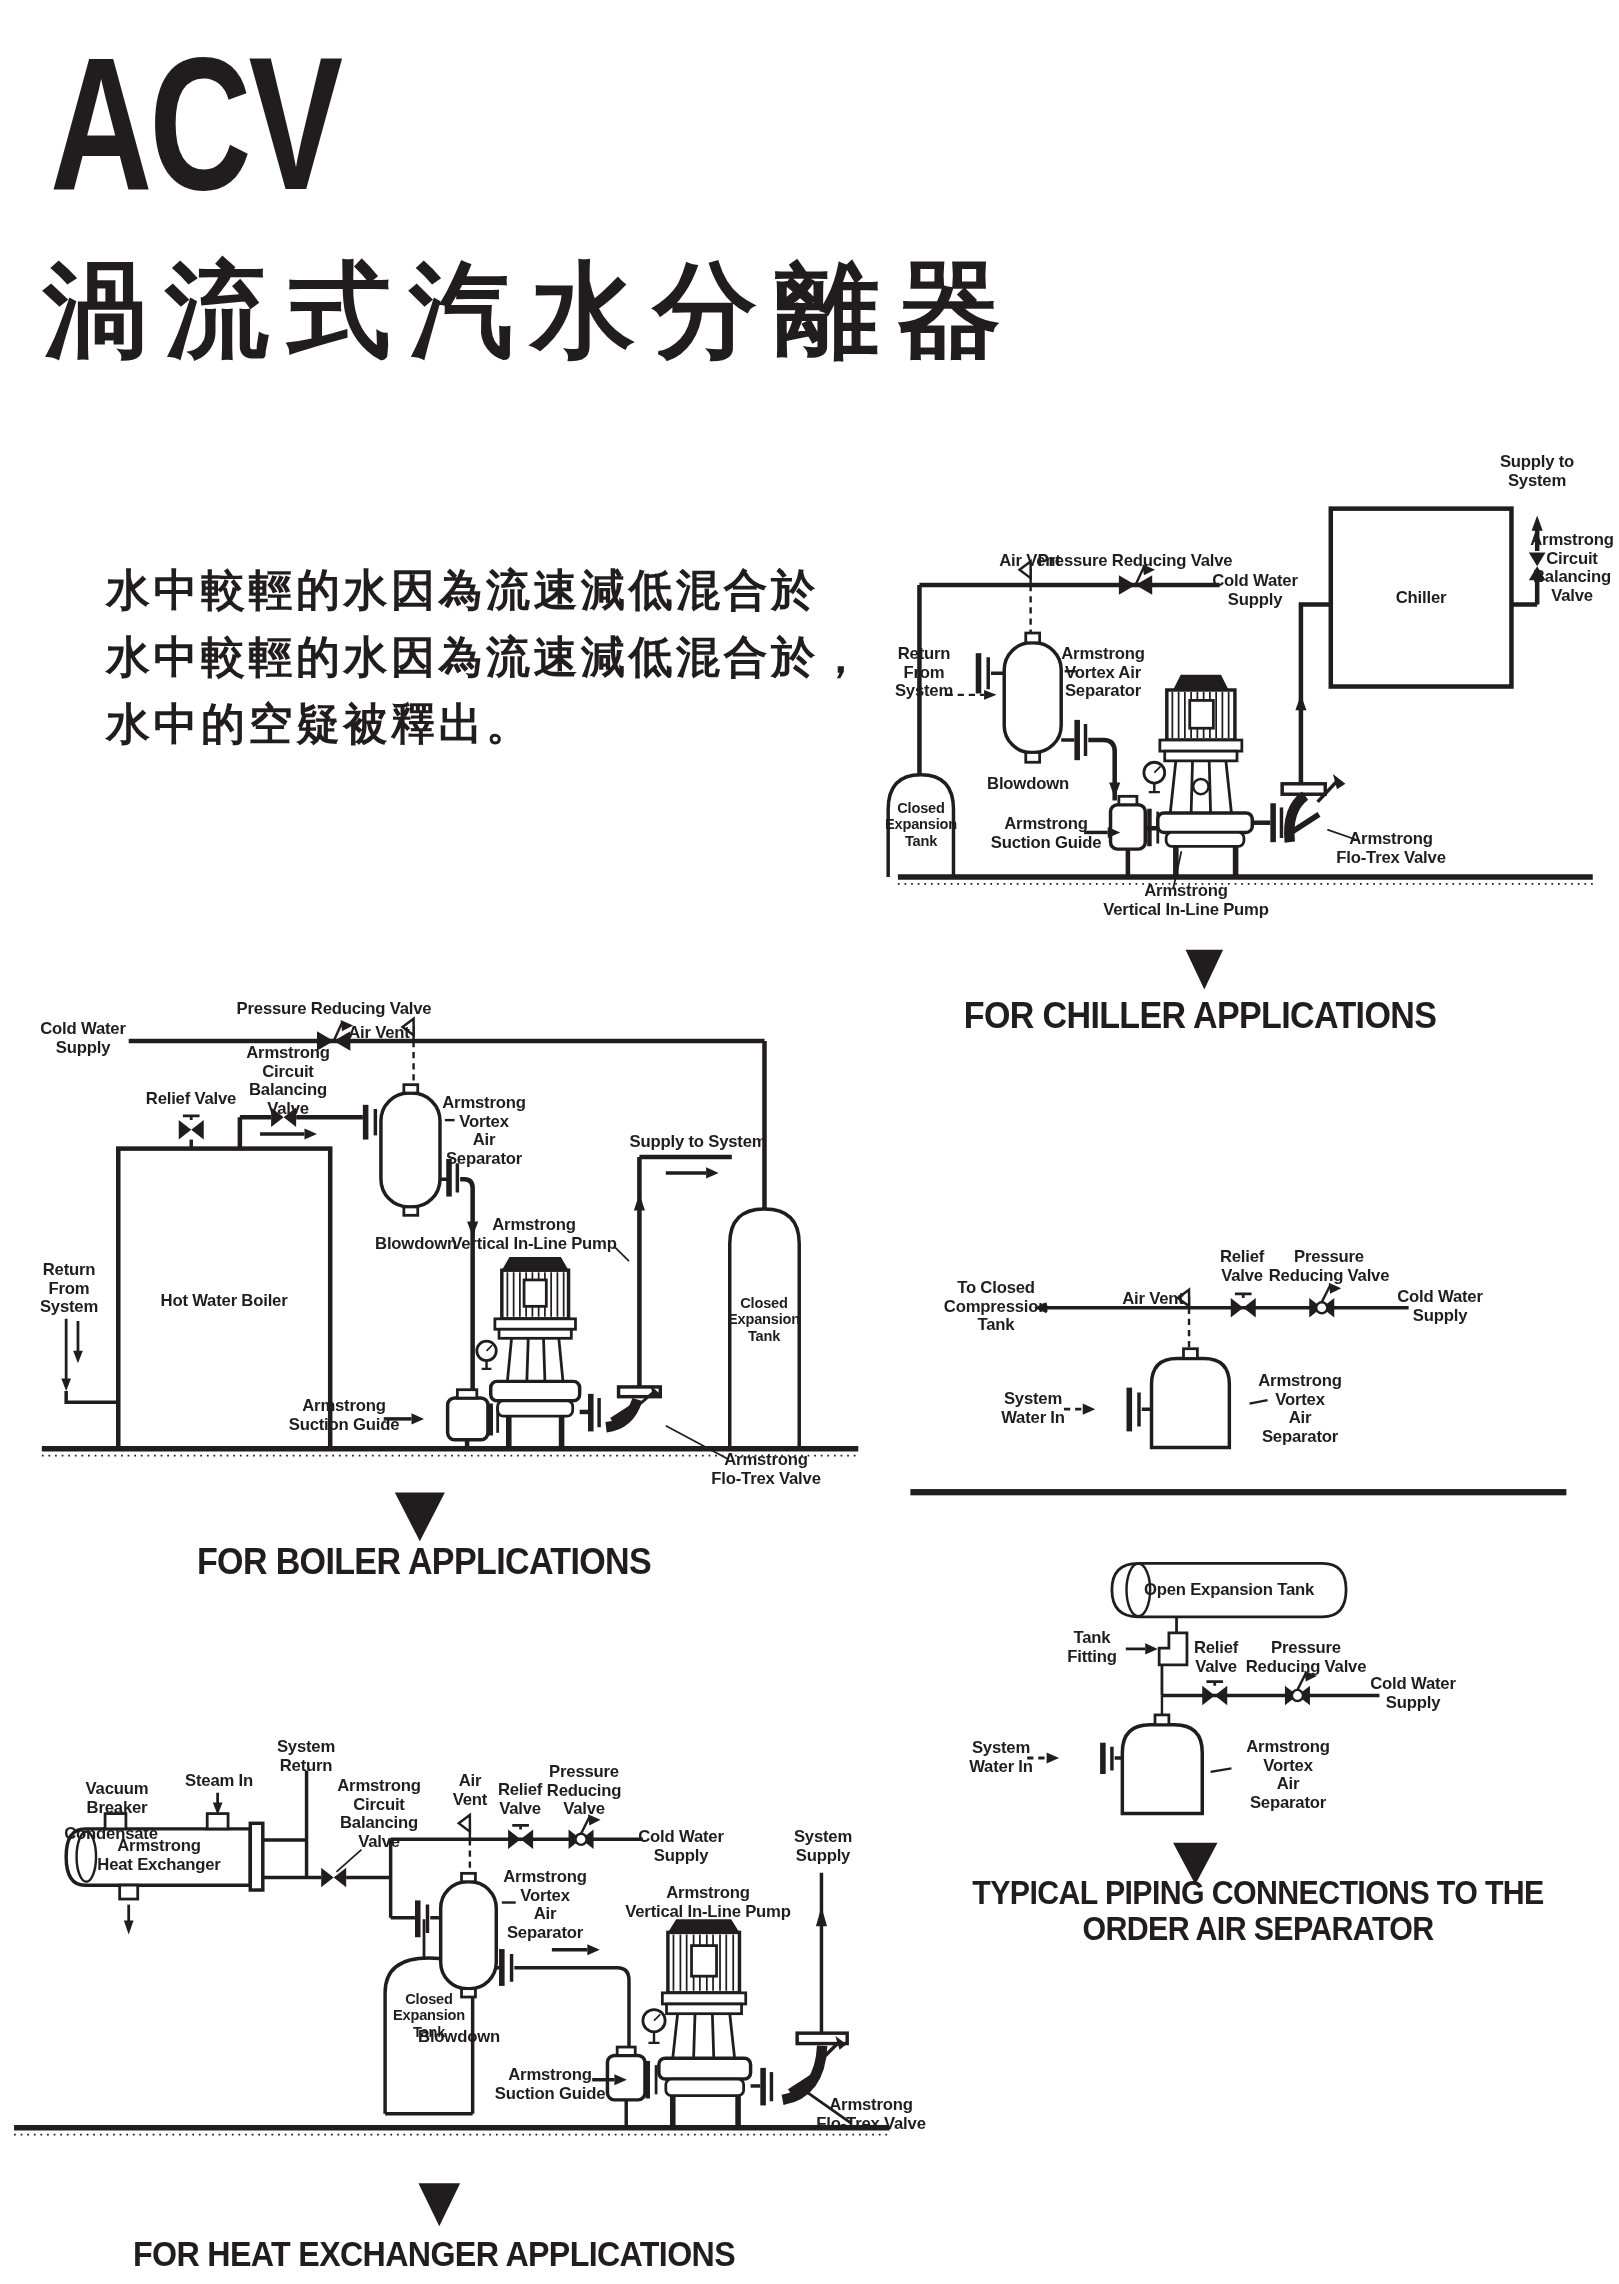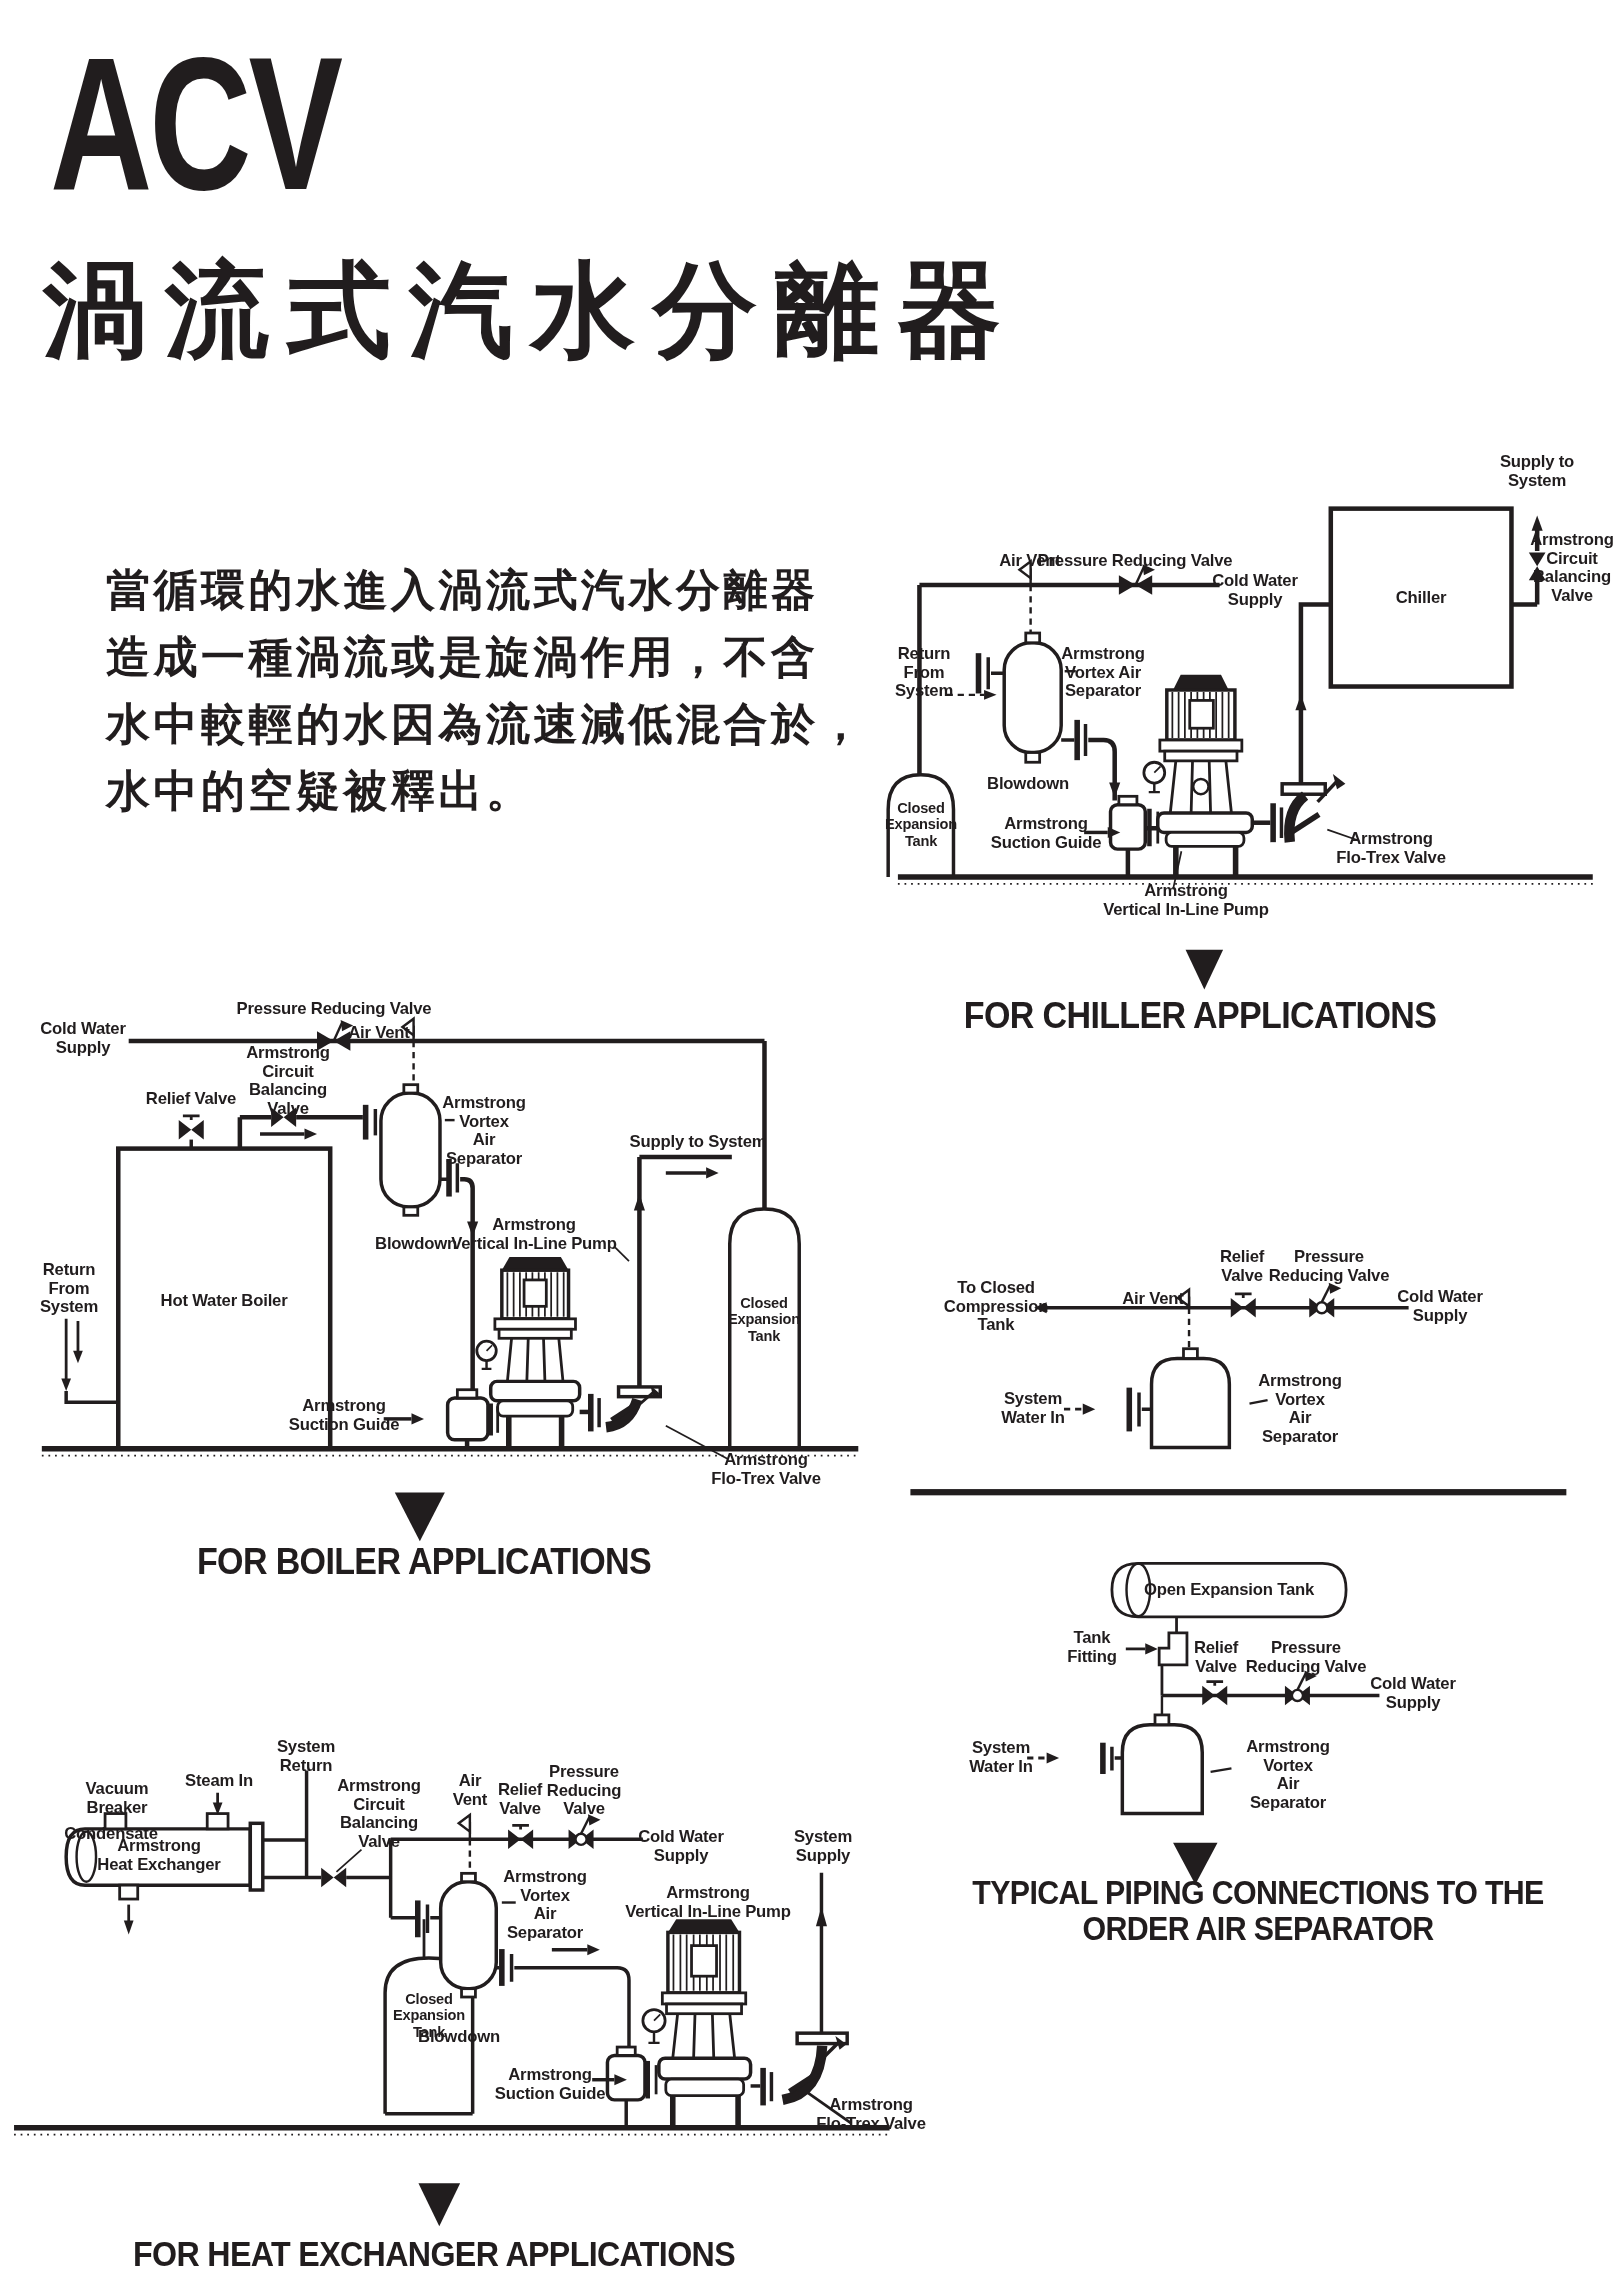--- a/index.html
+++ b/index.html
@@ -29,22 +29,21 @@
             line-height:1;letter-spacing:18px;white-space:nowrap}
   #intro{position:absolute;left:106px;top:556px;font-weight:bold;font-size:44px;
          line-height:67px;letter-spacing:3.5px;white-space:nowrap}
 </style>
 </head>
 <body>
 
 <div id="brand">ACV</div>
 <div id="title-zh">渦流式汽水分離器</div>
 <div id="intro">
-  <div>當循環的水進入渦流式汽水分離器</div>
-  <div>造成一種渦流或是旋渦作用，不含</div>
+  <div>水中較輕的水因為流速減低混合於</div>
   <div>水中較輕的水因為流速減低混合於，</div>
   <div>水中的空疑被釋出。</div>
 </div>
 
 <svg width="1620" height="2284" viewBox="0 0 2331 3287">
 
   <g>
     <path class="p6" d="M1323,842H1755 M1323,842V1115 M2175,870H2212 M2212,870V829 M2212,793V762 M1872,1128V870H1915"></path>
     <g>
       <path class="p3" d="M1483,842V818"></path>

